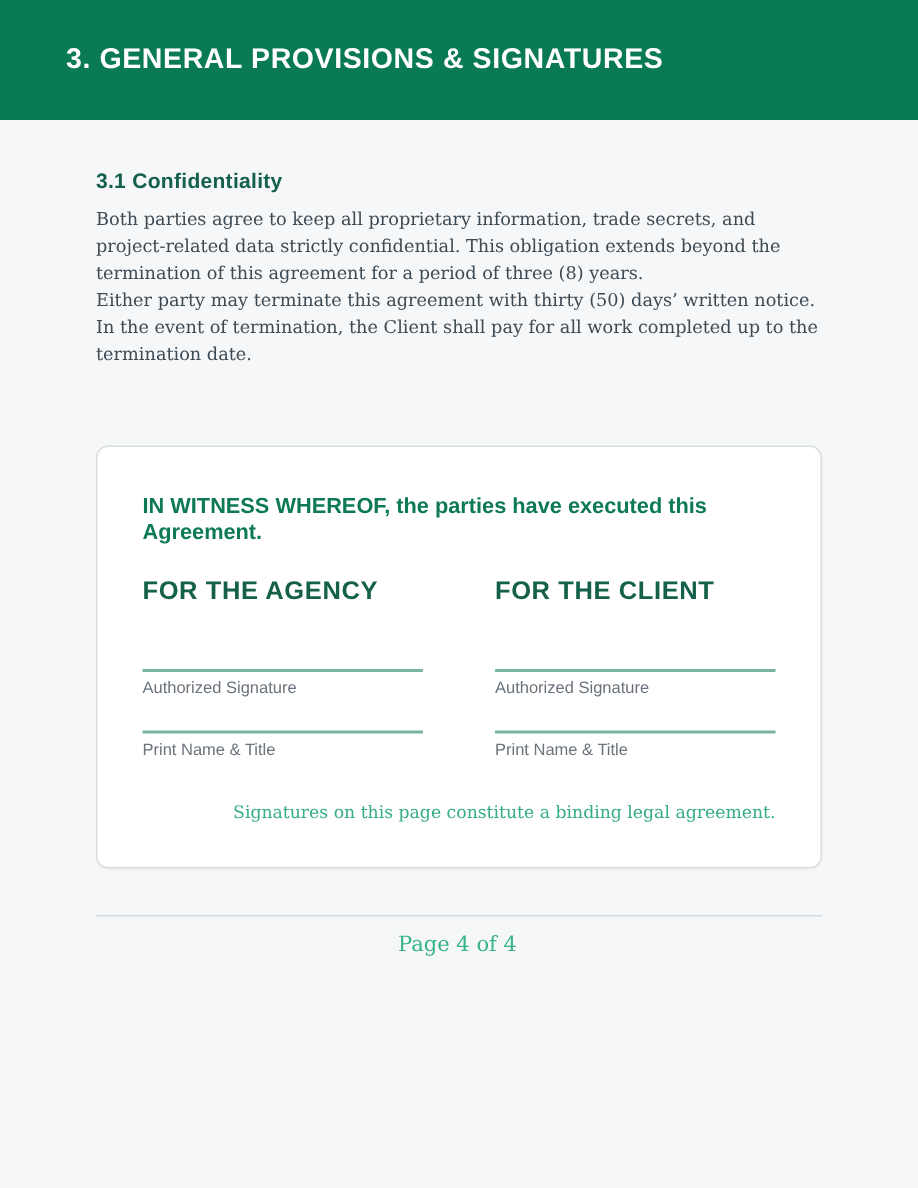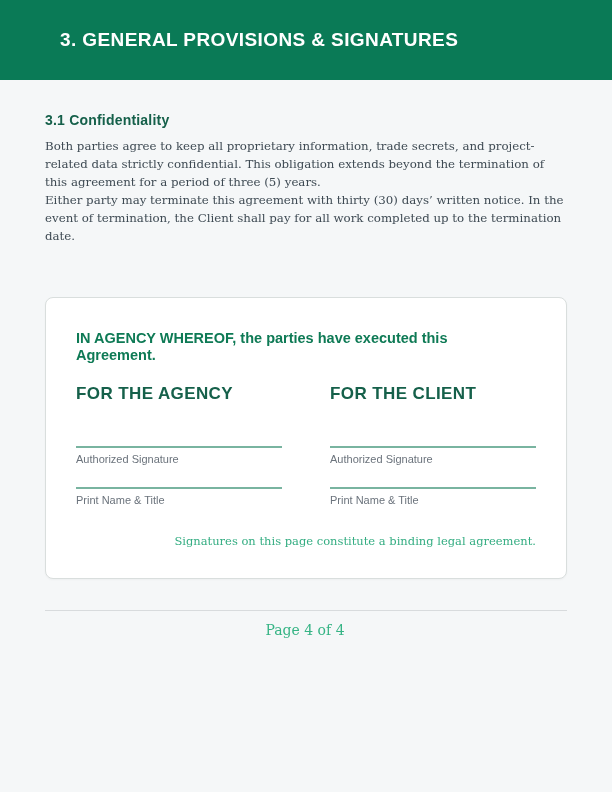--- a/index.html
+++ b/index.html
@@ -14,34 +14,34 @@
     overflow: hidden;
     position: relative;
   }
 
   
   .header-bar {
     height: 80px;
     background: #0a7a56;
     display: flex;
     align-items: center;
-    padding: 0 60px;
+    padding: 0 44px;
     box-sizing: border-box;
   }
   .header-title {
     margin: 0;
     color: #ffffff;
     font-size: 19px;
     font-weight: bold;
     letter-spacing: 0.4px;
   }
 
   
   .content {
-    padding: 0 45px;
+    padding: 0 64px;
     box-sizing: border-box;
   }
   .clause-heading {
     margin: 30px 0 9px 0;
     color: #15604a;
     font-size: 14px;
     font-weight: bold;
     letter-spacing: 0.2px;
   }
   .clause-heading.first {
@@ -128,30 +128,30 @@
 <div class="page">
 
   <header class="header-bar">
     <h1 class="header-title">3. GENERAL PROVISIONS &amp; SIGNATURES</h1>
   </header>
 
   <main class="content">
 
     <section>
       <h2 class="clause-heading first">3.1 Confidentiality</h2>
-      <p class="clause-body">Both parties agree to keep all proprietary information, trade secrets, and project-related data strictly confidential. This obligation extends beyond the termination of this agreement for a period of three (5) years.</p>
+      <p class="clause-body">Both parties agree to keep all proprietary information, trade secrets, and project-related data strictly confidential. This obligation extends beyond the termination of this agreement for a period of three (8) years.</p>
     </section>
 
     <section>
-      <p class="clause-body">Either party may terminate this agreement with thirty (30) days’ written notice. In the event of termination, the Client shall pay for all work completed up to the termination date.</p>
+      <p class="clause-body">Either party may terminate this agreement with thirty (50) days’ written notice. In the event of termination, the Client shall pay for all work completed up to the termination date.</p>
     </section>
 
 
     <div class="sig-box">
-      <p class="witness-statement">IN AGENCY WHEREOF, the parties have executed this Agreement.</p>
+      <p class="witness-statement">IN WITNESS WHEREOF, the parties have executed this Agreement.</p>
 
       <div class="sig-grid">
 
         <div class="sig-col">
           <div class="sig-col-heading">FOR THE AGENCY</div>
           <div class="sig-line"></div>
           <div class="sig-label">Authorized Signature</div>
           <div class="sig-line short"></div>
           <div class="sig-label">Print Name &amp; Title</div>
         </div>

